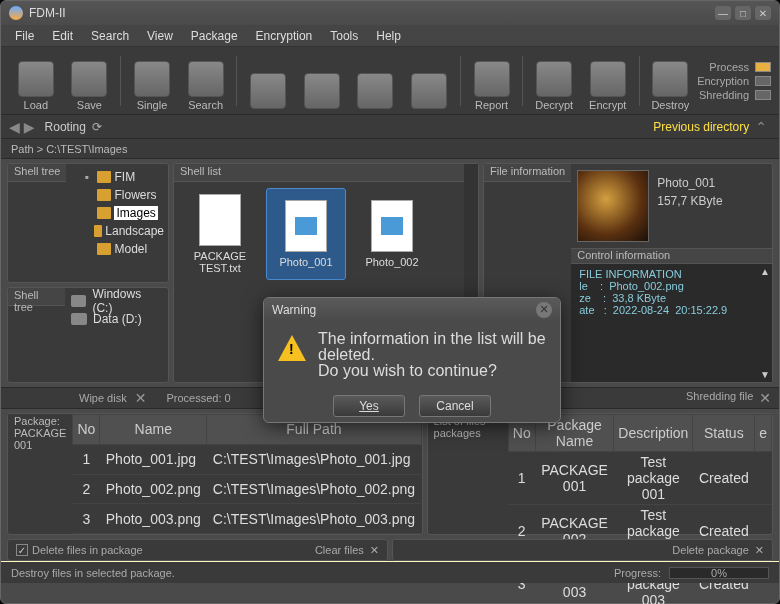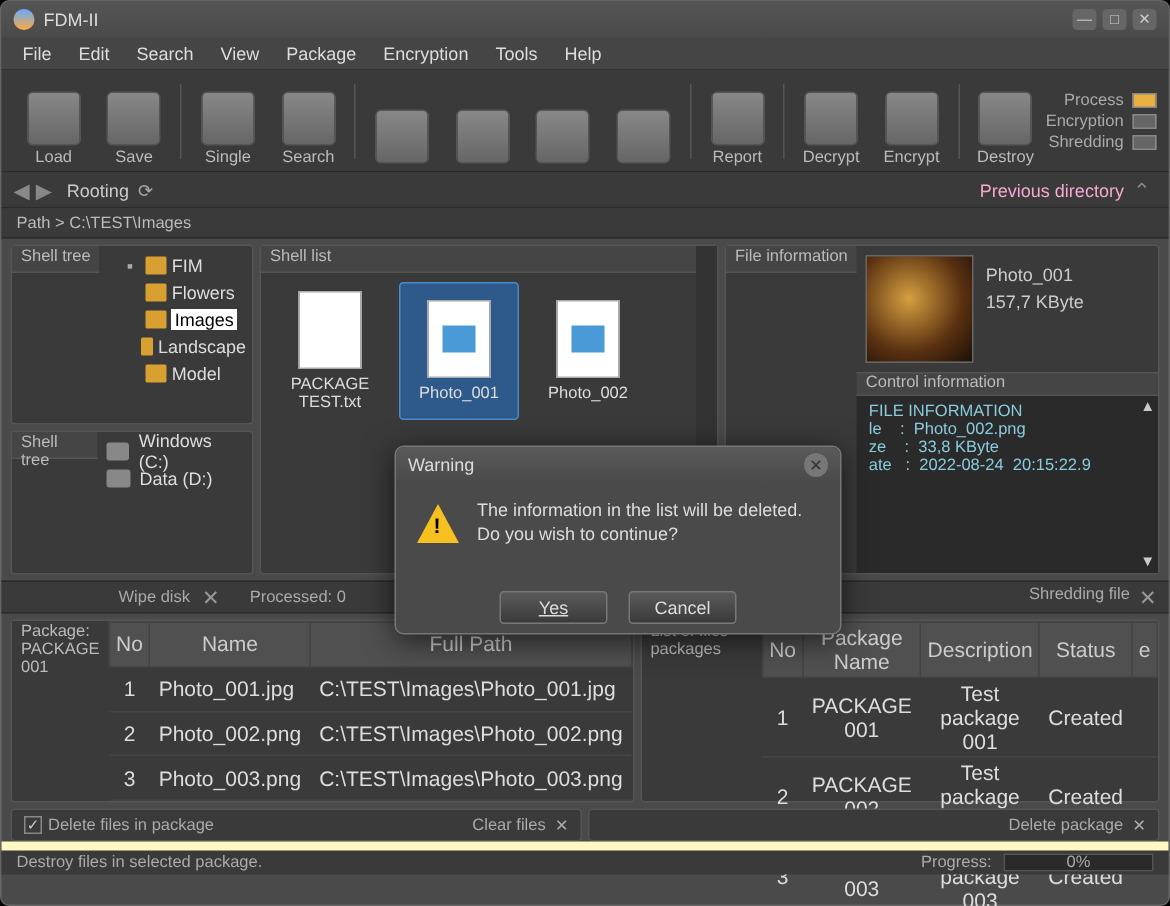--- a/index.html
+++ b/index.html
@@ -17,21 +17,21 @@
 .tbtn .ic { width: 36px; height: 36px; background: linear-gradient(#888, #666); border-radius: 4px; border: 1px solid #555; display:flex; align-items:center; justify-content:center; }
 .tsep { width: 1px; height: 50px; background: #555; margin: 0 4px; }
 .status-flags { margin-left: auto; display: flex; flex-direction: column; gap: 2px; font-size: 11px; color: #aaa; }
 .status-flags .row { display: flex; align-items: center; justify-content: flex-end; gap: 6px; }
 .status-flags .box { width: 16px; height: 10px; background: #666; border: 1px solid #888; }
 .status-flags .box.on { background: #e8b040; }
 .navbar { height: 24px; background: #3a3a3a; display: flex; align-items: center; padding: 0 8px; border-bottom: 1px solid #2a2a2a; }
 .navbar .arrow { color: #888; font-size: 14px; margin-right: 4px; }
 .navbar .label { margin-left: 6px; color: #ccc; }
 .navbar .refresh { margin-left: 6px; color: #aaa; }
-.navbar .prev { margin-left: auto; color: #f9a8d4; text-align: right; }
+.navbar .prev { margin-left: auto; color: #fde047; text-align: right; }
 .pathbar { height: 20px; background: #3a3a3a; display: flex; align-items: center; padding: 0 10px; color: #bbb; font-size: 11px; border-bottom: 1px solid #2a2a2a; }
 .mainrow { display: flex; height: 228px; padding: 4px 6px; gap: 4px; }
 .panel { background: #3a3a3a; border: 1px solid #555; border-radius: 3px; display: flex; flex-direction: row; }
 .panel-head { height: 18px; background: #454545; padding: 1px 6px; color: #bbb; font-size: 11px; border-bottom: 1px solid #555; }
 .left-col { display: flex; flex-direction: column; gap: 4px; width: 162px; }
 .tree { flex: 1; padding: 4px; overflow: hidden; }
 .tree-item { display: flex; align-items: center; gap: 3px; height: 18px; padding-left: 14px; font-size: 12px; color: #ddd; }
 .tree-item .exp { width: 10px; color: #aaa; }
 .tree-item .folder { width: 14px; height: 12px; background: #d8a030; border-radius: 1px; }
 .tree-item.sel .txt { background: #fff; color: #000; padding: 0 2px; }
@@ -64,32 +64,32 @@
 .table-panel { flex: 1; }
 .table-head { height: 18px; background: #3a3a3a; padding: 1px 6px; font-size: 11px; color: #bbb; }
 .tbl { width: 100%; border-collapse: collapse; font-size: 14px; }
 .tbl th { background: #505050; color: #ccc; font-weight: normal; border: 1px solid #444; padding: 2px 4px; height: 18px; }
 .tbl td { border-bottom: 1px solid #444; padding: 2px 6px; color: #ddd; text-align: center; height: 18px; }
 .tbl td.l { text-align: left; }
 .footrow { height: 22px; display: flex; gap: 4px; padding: 0 6px; }
 .footcell { flex: 1; background: #3a3a3a; border: 1px solid #555; border-radius: 3px; display: flex; align-items: center; padding: 0 8px; color: #aaa; font-size: 11px; }
 .footcell .right { margin-left: auto; display: flex; align-items: center; gap: 6px; }
 .chk { width: 12px; height: 12px; border: 1px solid #888; display: inline-flex; align-items: center; justify-content: center; margin-right: 4px; color: #ccc; font-size: 10px; }
-.statusbar { height: 22px; background: #3a3a3a; border-top: 6px solid #fef9c3; display: flex; align-items: center; padding: 0 10px; color: #aaa; font-size: 11px; }
+.statusbar { height: 22px; background: #3a3a3a; border-top: 1px solid #fef9c3; display: flex; align-items: center; padding: 0 10px; color: #aaa; font-size: 11px; }
 .statusbar .prog { margin-left: auto; display: flex; align-items: center; gap: 8px; }
 .progbar { width: 100px; height: 12px; background: #2a2a2a; border: 1px solid #555; display: flex; align-items: center; justify-content: center; }
 
 .dialog { position: absolute; left: 262px; top: 296px; width: 298px; height: 126px; background: #4a4a4a; border: 1px solid #777; border-radius: 6px; box-shadow: 0 4px 20px rgba(0,0,0,0.6); display: flex; flex-direction: column; }
 .dialog-title { height: 24px; background: linear-gradient(#5a5a5a, #4a4a4a); display: flex; align-items: center; padding: 0 8px; border-radius: 6px 6px 0 0; }
 .dialog-title .t { flex: 1; color: #ddd; font-size: 12px; }
 .dialog-title .close { width: 16px; height: 16px; border-radius: 50%; background: #777; color: #333; display: flex; align-items: center; justify-content: center; font-size: 11px; }
 .dialog-body { flex: 1; display: flex; gap: 12px; padding: 10px 14px; align-items: flex-start; }
 .warn-icon { width: 0; height: 0; border-left: 14px solid transparent; border-right: 14px solid transparent; border-bottom: 26px solid #f5c020; position: relative; margin-top: 4px; }
 .warn-icon::after { content: "!"; position: absolute; left: -3px; top: 6px; color: #000; font-weight: bold; font-size: 14px; }
-.dialog-msg { color: #ddd; font-size: 12px; line-height: 16px; }
+.dialog-msg { color: #ddd; font-size: 16px; line-height: 16px; }
 .dialog-btns { height: 34px; display: flex; align-items: center; justify-content: center; gap: 14px; }
 .dbtn { width: 72px; height: 22px; background: linear-gradient(#5a5a5a, #3a3a3a); border: 1px solid #777; border-radius: 3px; color: #ddd; font-size: 12px; display: flex; align-items: center; justify-content: center; }
 .dbtn .u { text-decoration: underline; }
 </style>
 </head>
 <body>
 
 <div class="window">
 
   <div class="titlebar">

